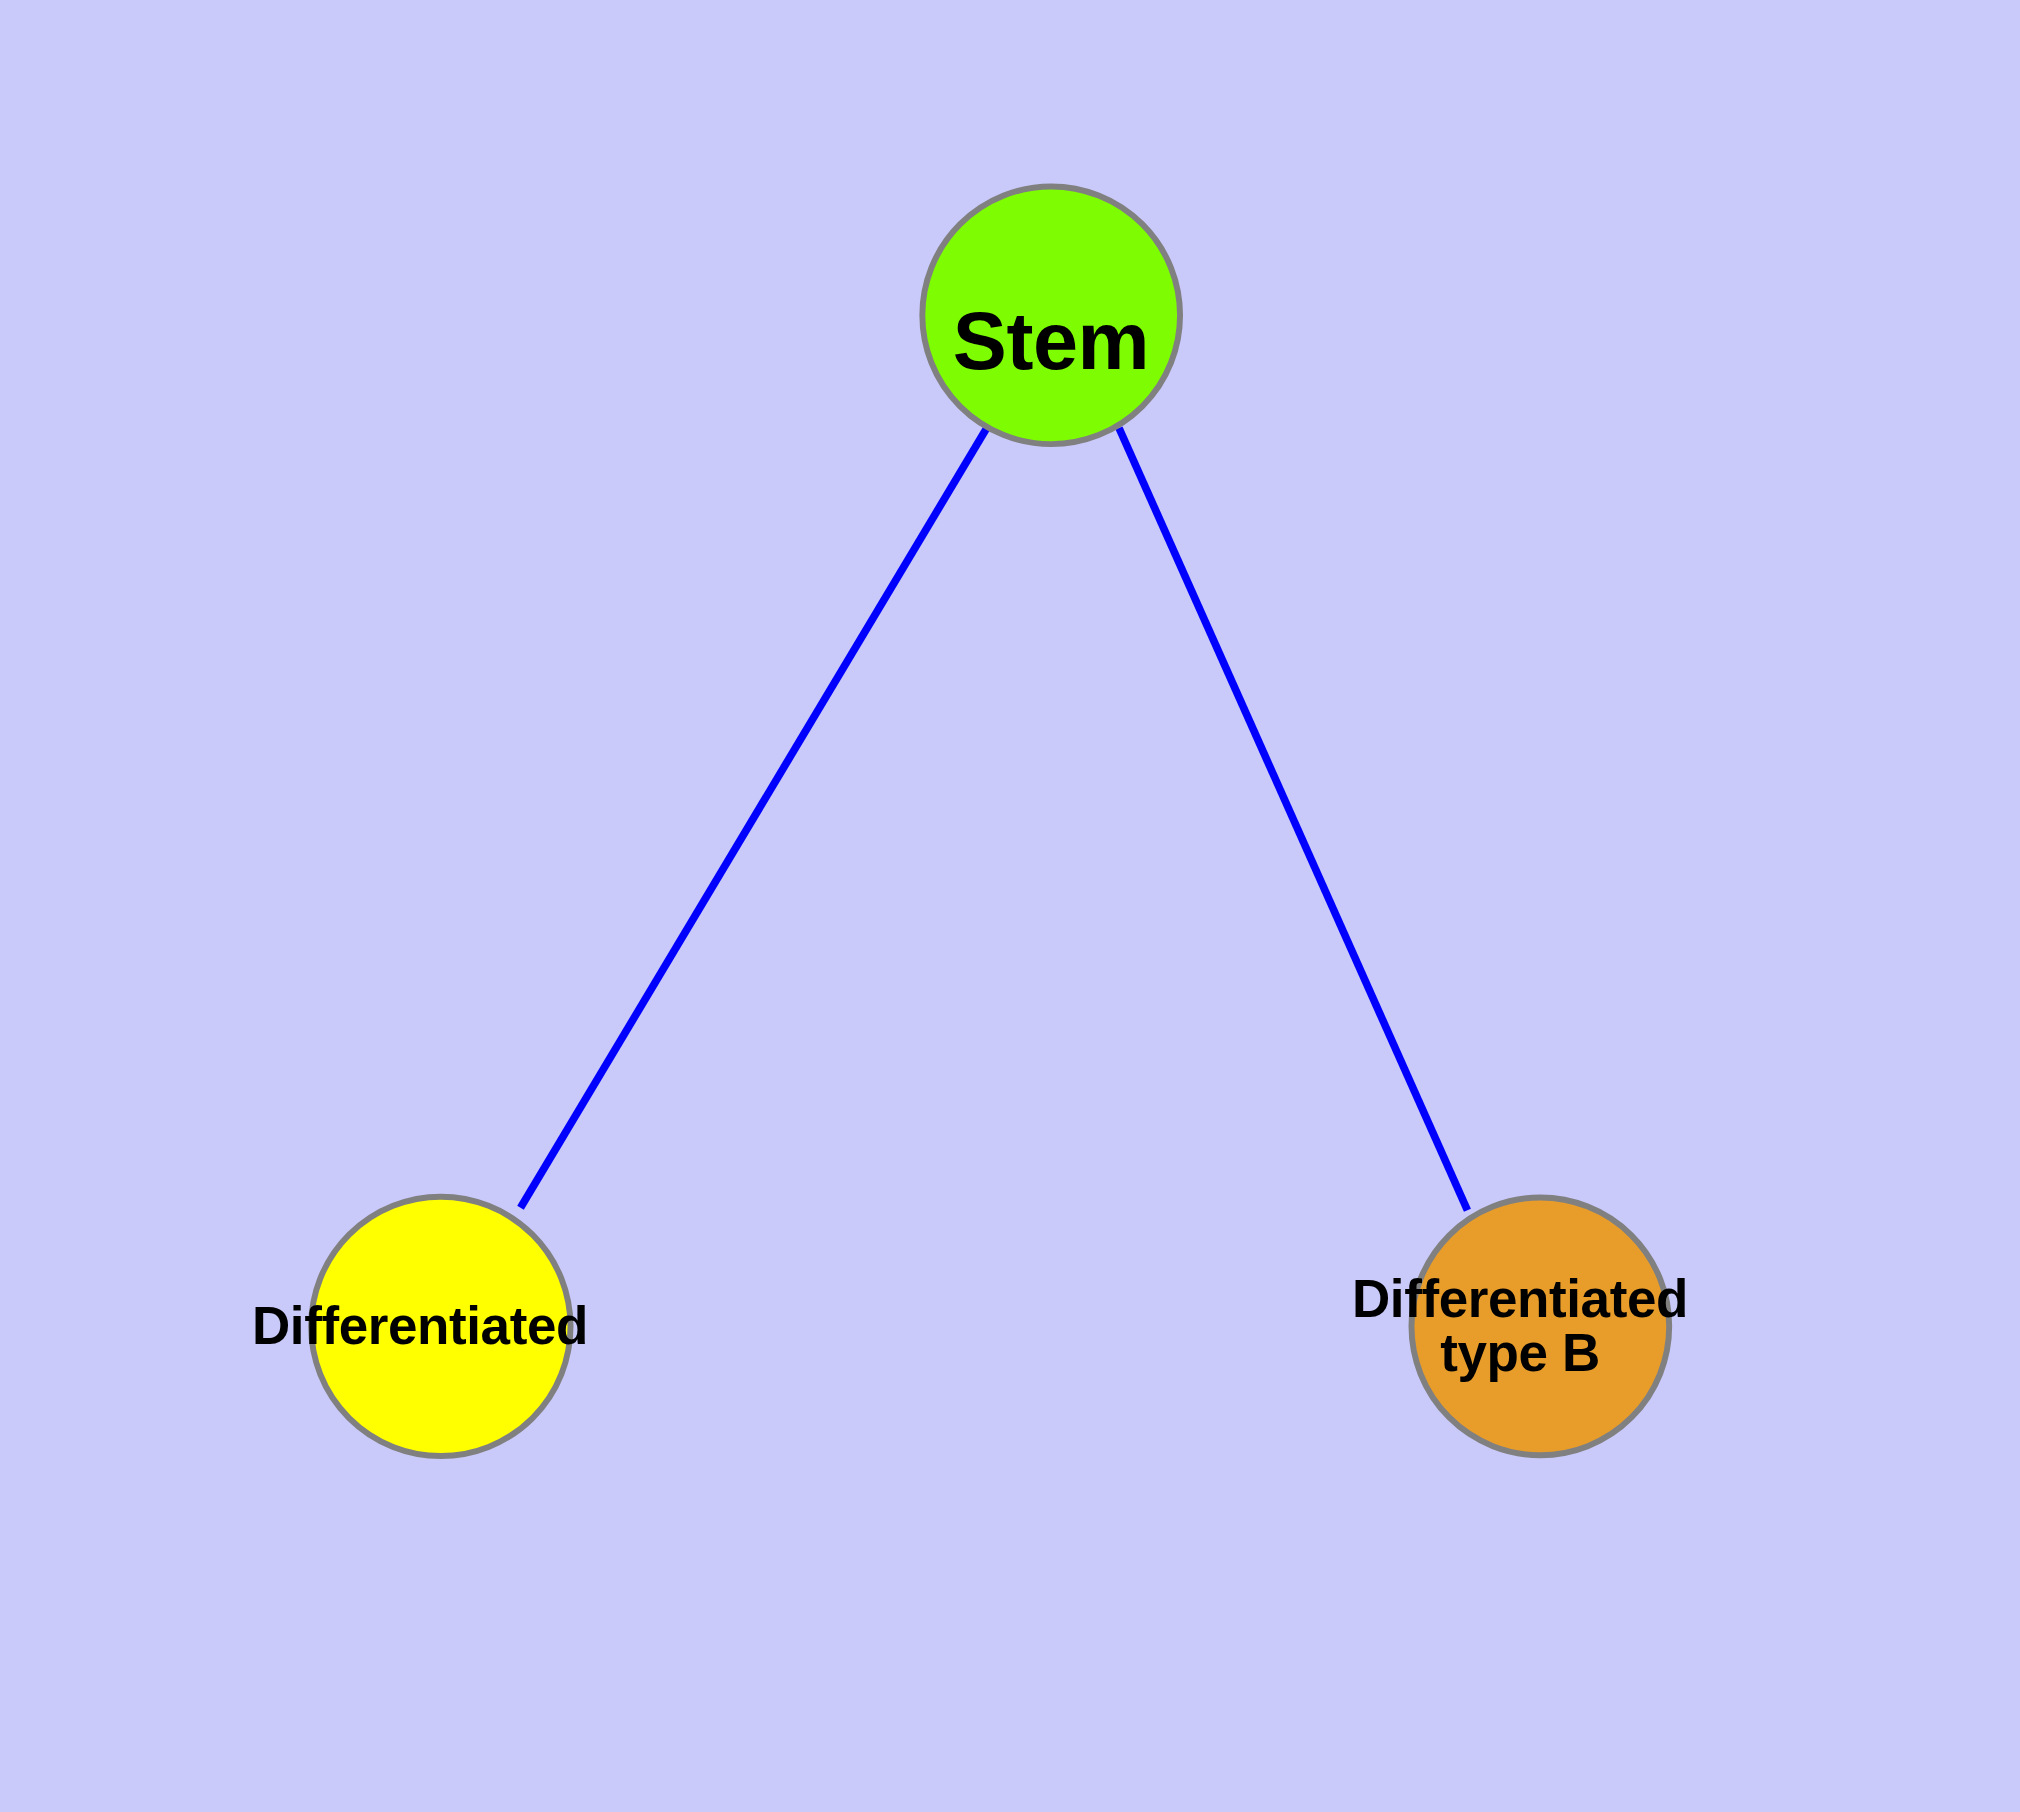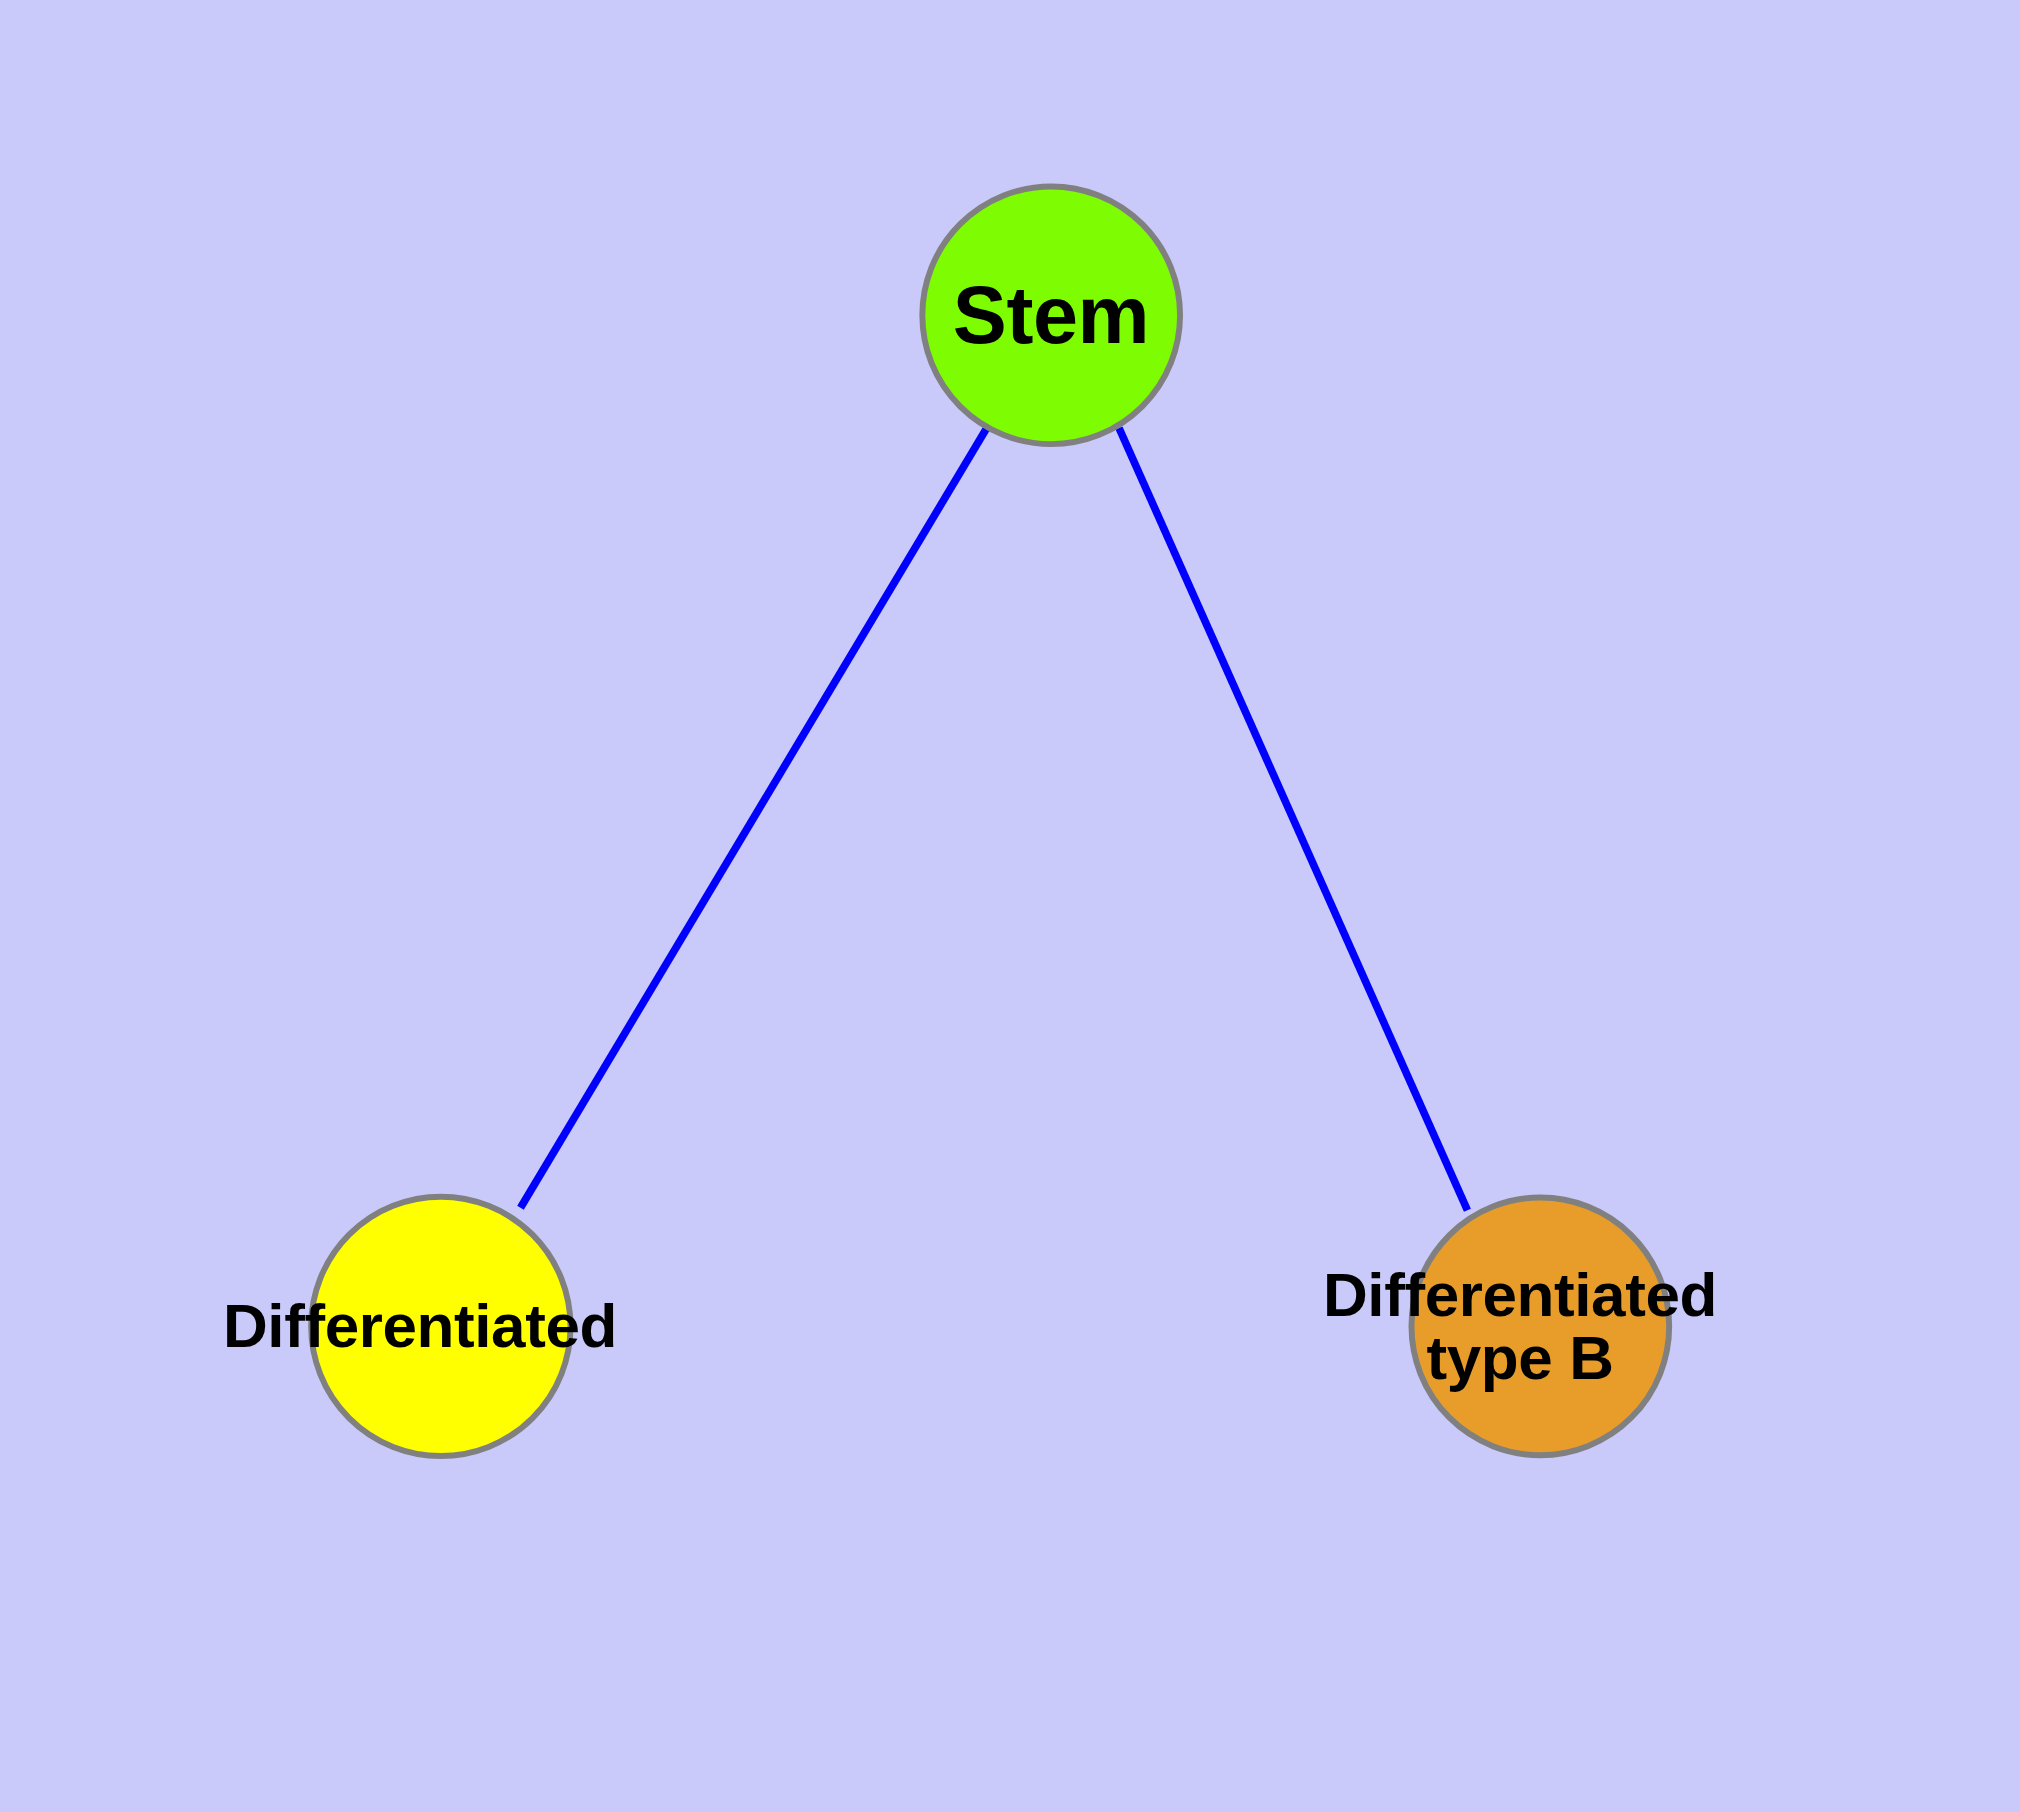--- a/index.html
+++ b/index.html
@@ -34,23 +34,24 @@
     font-weight: bold;
     text-align: center;
     white-space: pre;
     line-height: 1.02;
     letter-spacing: -0.4px;
     pointer-events: none;
     transform: translate(-50%, -50%);
   }
   .node-label.single {
     font-size: 81px;
+    margin-top: 26px;
   }
   .node-label.double {
-    font-size: 62px;
+    font-size: 53px;
   }
 </style>
 </head>
 <body>
 
 <div id="canvas">
 
   <div id="graph-bg" style="background: rgb(201, 201, 250);"></div>
 
   <svg id="graph-svg" viewBox="0 0 2384 2138" preserveAspectRatio="none" xmlns="http://www.w3.org/2000/svg">

